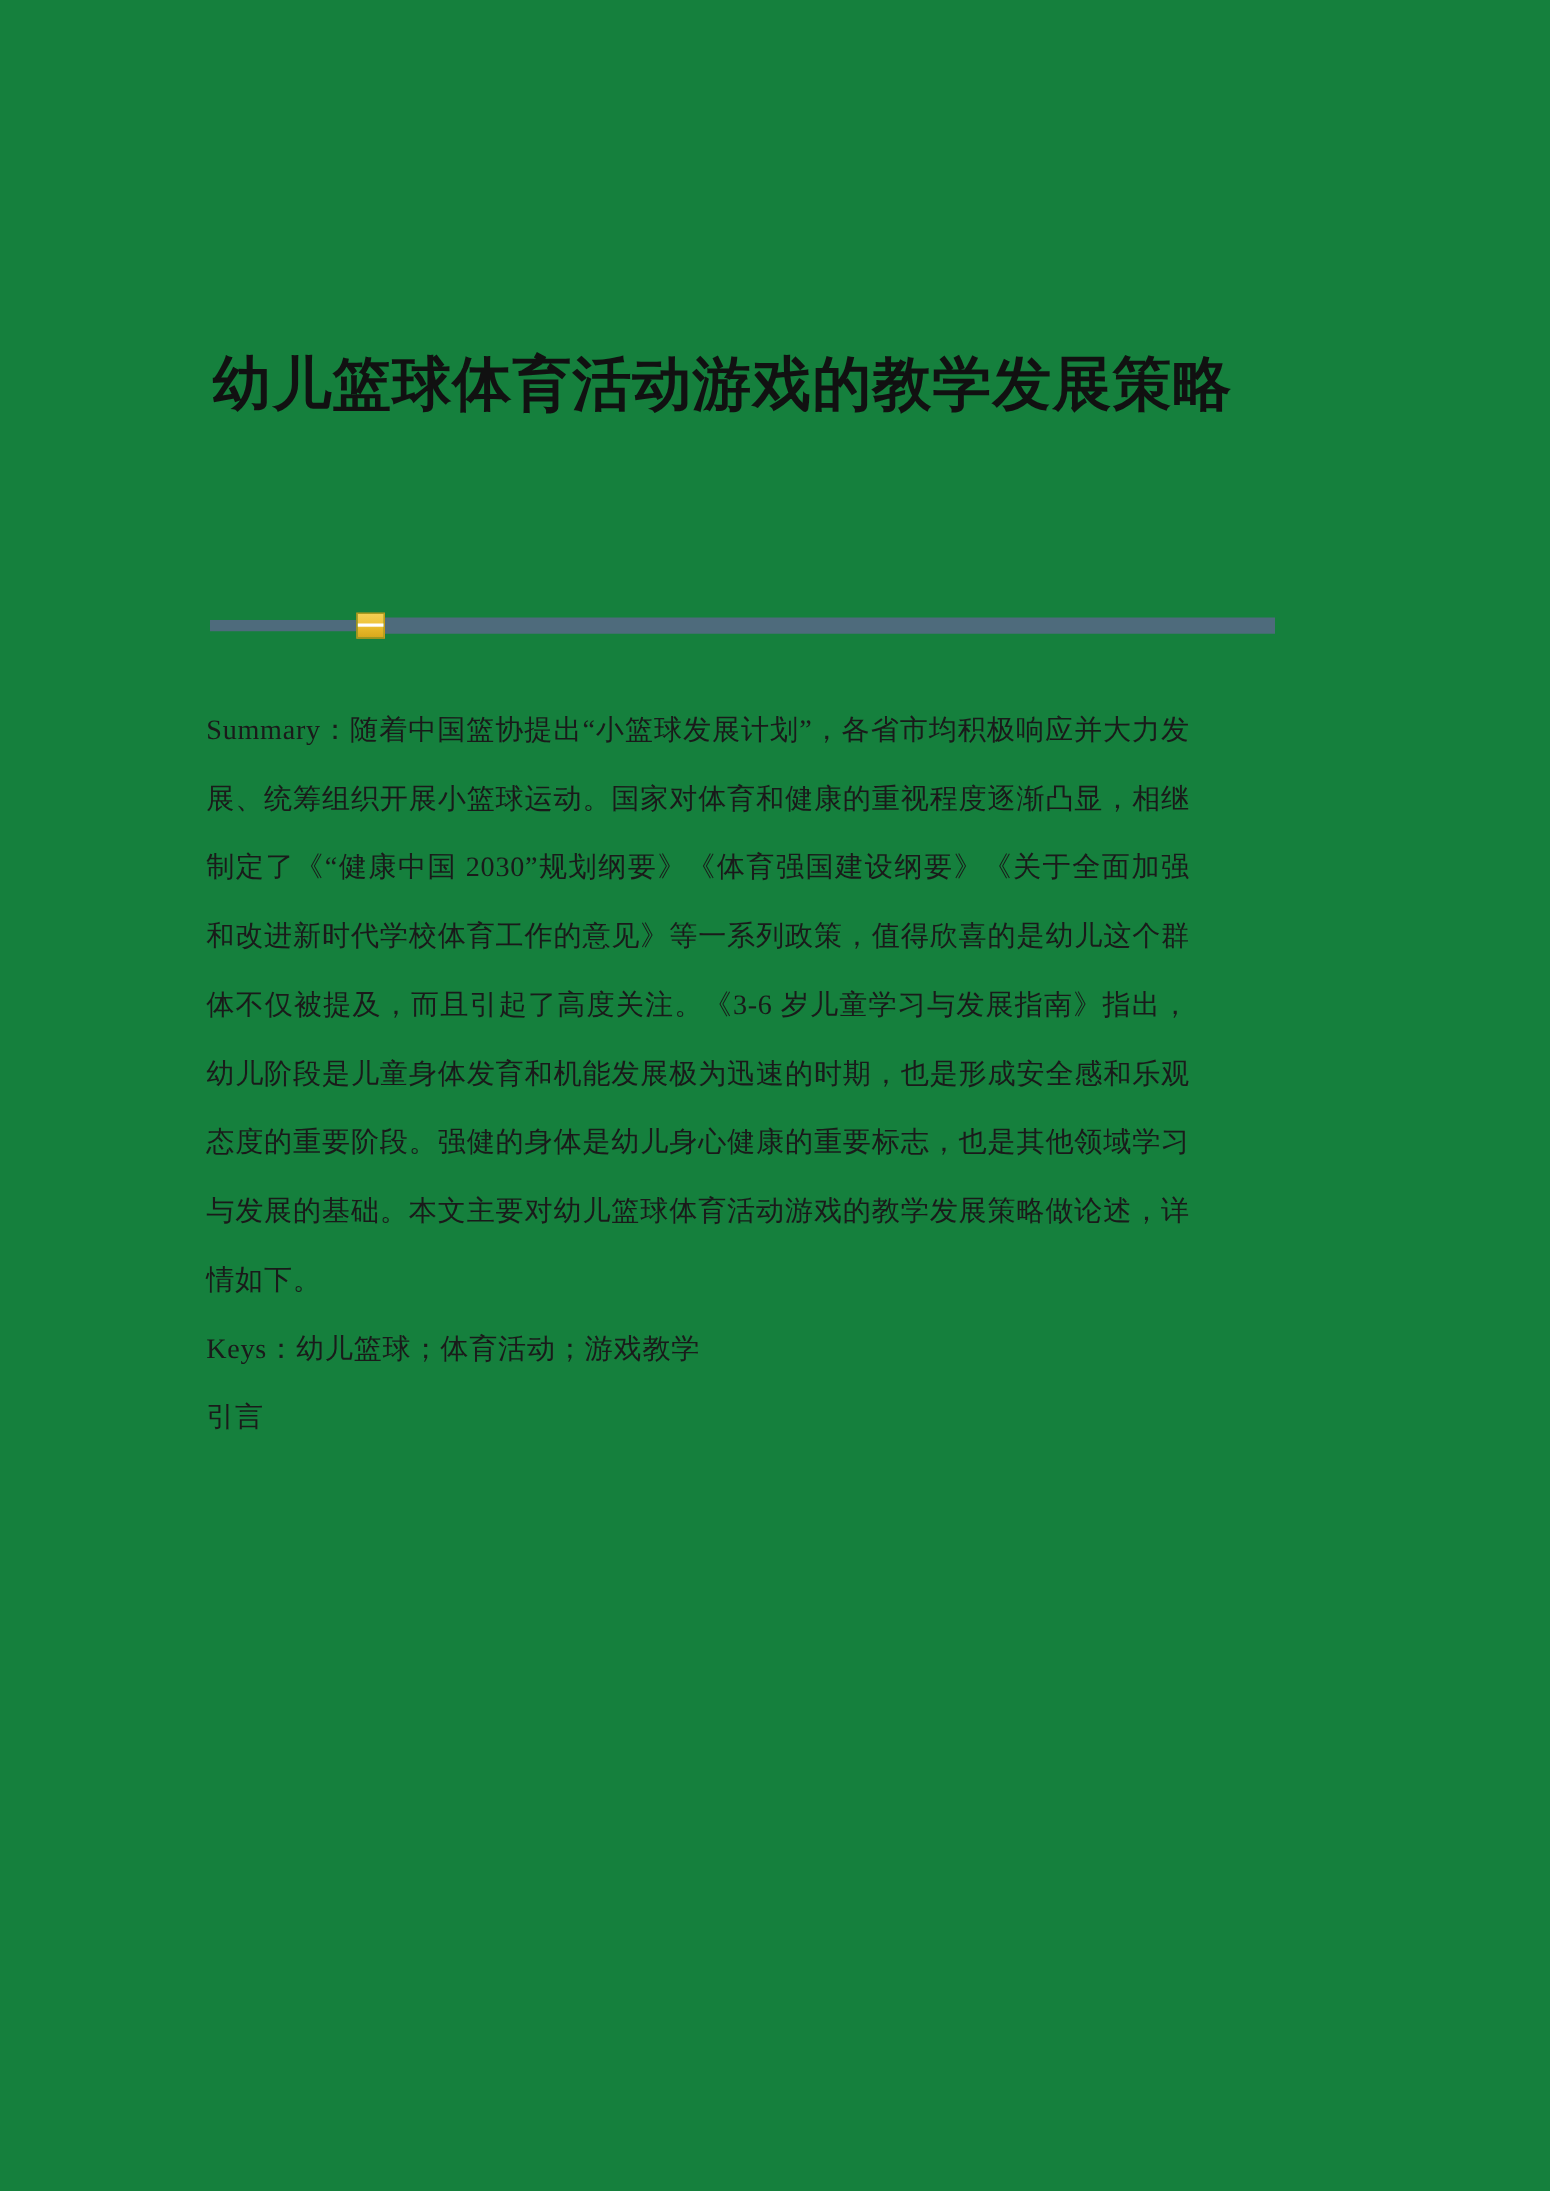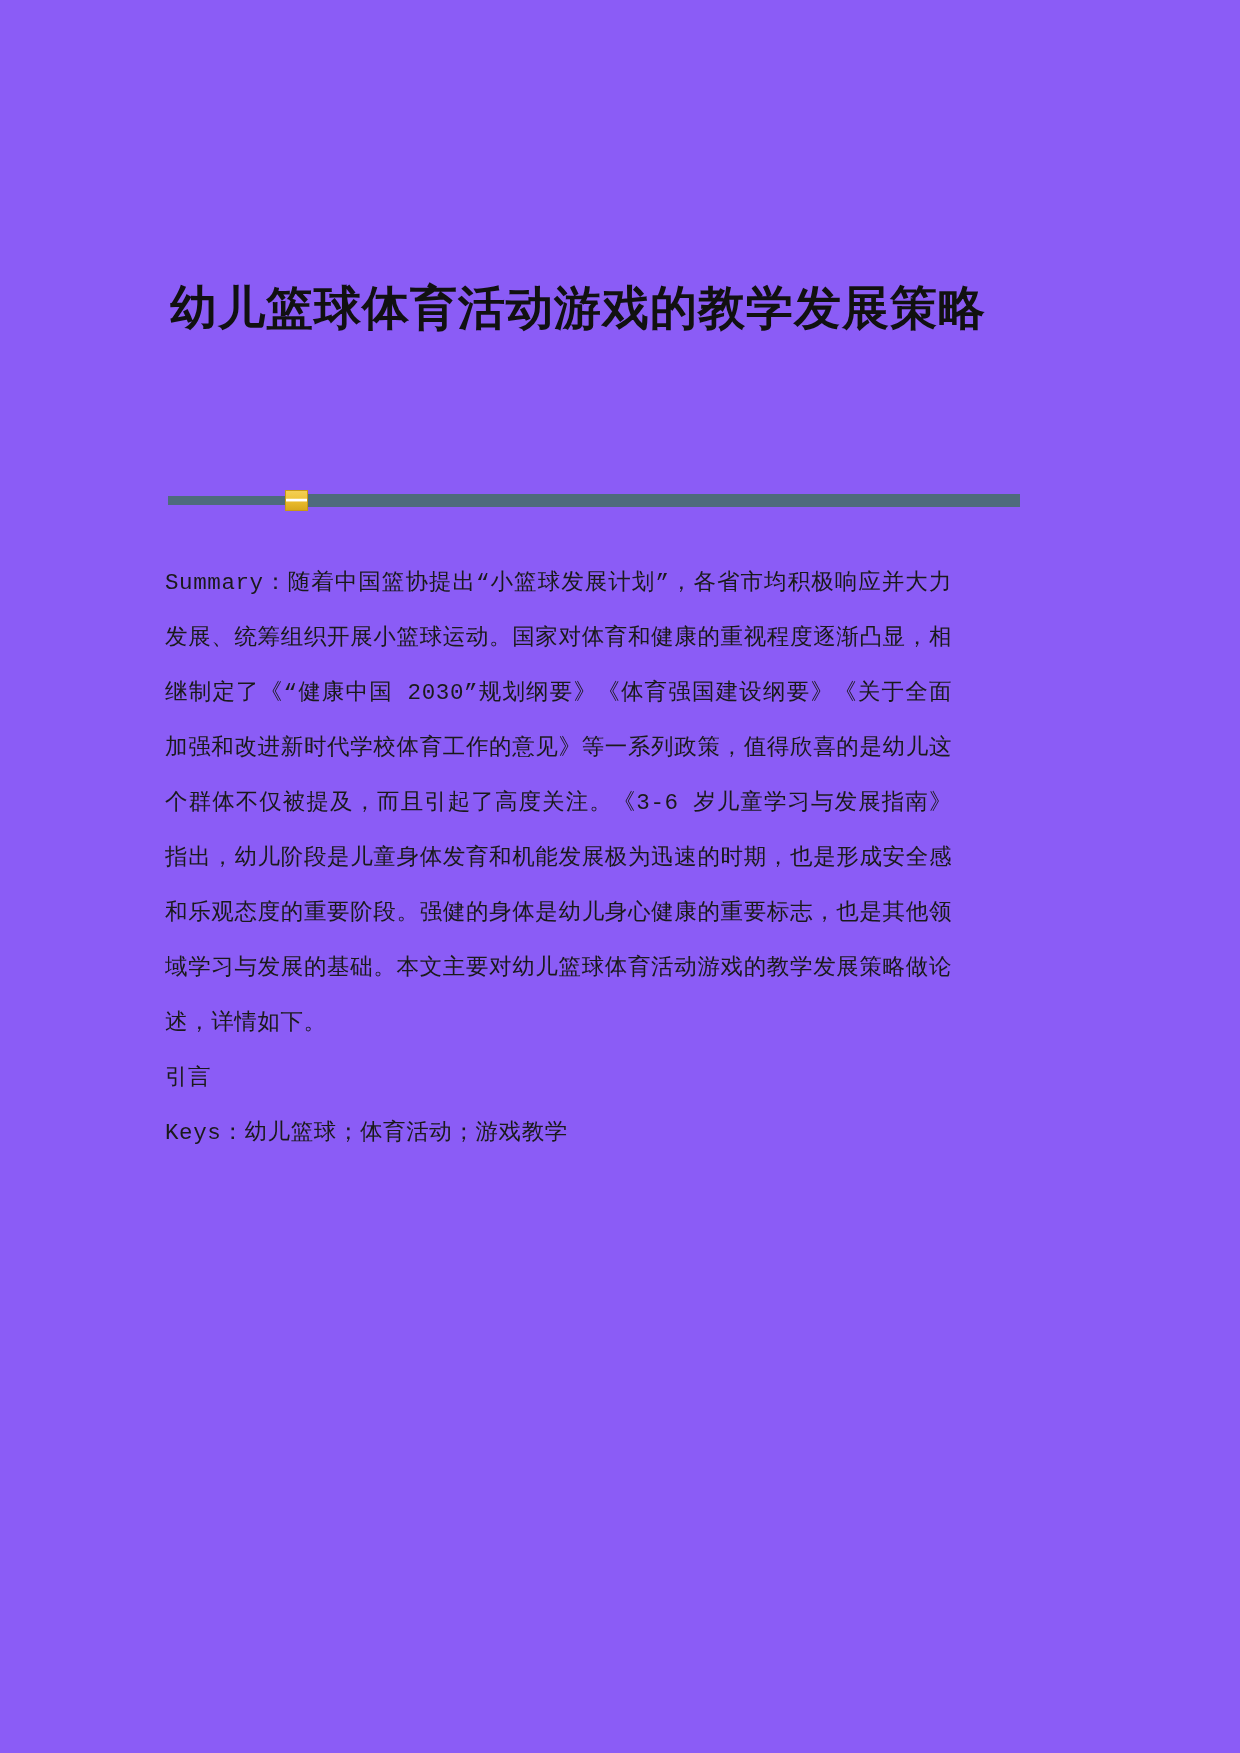--- a/index.html
+++ b/index.html
@@ -7,21 +7,21 @@
     padding: 0;
     background: #ffffff;
   }
   body {
     font-family: "DejaVu Sans", sans-serif;
   }
   .page {
     position: relative;
     width: 1240px;
     height: 1753px;
-    background: #8b5cf6;
+    background: #15803d;
     overflow: hidden;
     box-sizing: border-box;
   }
 
   
   .doc-title {
     position: absolute;
     left: 170px;
     top: 248px;
     width: 800px;
@@ -77,21 +77,21 @@
 
   
   .body-block {
     position: absolute;
     left: 165px;
     top: 556px;
     width: 787px;
   }
   p.para {
     margin: 0 0 0 0;
-    font-family: Liberation Mono, monospace;
+    font-family: Liberation Serif, serif;
     font-size: 22.5px;
     line-height: 55px;
     color: #1a1a1a;
     text-align: justify;
     text-justify: inter-ideograph;
     letter-spacing: 0.6px;
   }
   p.para.heading-inline {
     text-align: left;
   }
@@ -107,17 +107,17 @@
   <h1 class="doc-title">幼儿篮球体育活动游戏的教学发展策略</h1>
 
   <div class="divider">
     <div class="bar-left"></div>
     <div class="accent"></div>
     <div class="bar-right"></div>
   </div>
 
   <div class="body-block">
     <p class="para">Summary：随着中国篮协提出“小篮球发展计划”，各省市均积极响应并大力发展、统筹组织开展小篮球运动。国家对体育和健康的重视程度逐渐凸显，相继制定了《“健康中国 2030”规划纲要》《体育强国建设纲要》《关于全面加强和改进新时代学校体育工作的意见》等一系列政策，值得欣喜的是幼儿这个群体不仅被提及，而且引起了高度关注。《3-6 岁儿童学习与发展指南》指出，幼儿阶段是儿童身体发育和机能发展极为迅速的时期，也是形成安全感和乐观态度的重要阶段。强健的身体是幼儿身心健康的重要标志，也是其他领域学习与发展的基础。本文主要对幼儿篮球体育活动游戏的教学发展策略做论述，详情如下。</p>
+    <p class="para heading-inline">Keys：幼儿篮球；体育活动；游戏教学</p>
     <p class="para heading-inline">引言</p>
-    <p class="para heading-inline">Keys：幼儿篮球；体育活动；游戏教学</p>
   </div>
 
 </div>
 
 </body></html>

